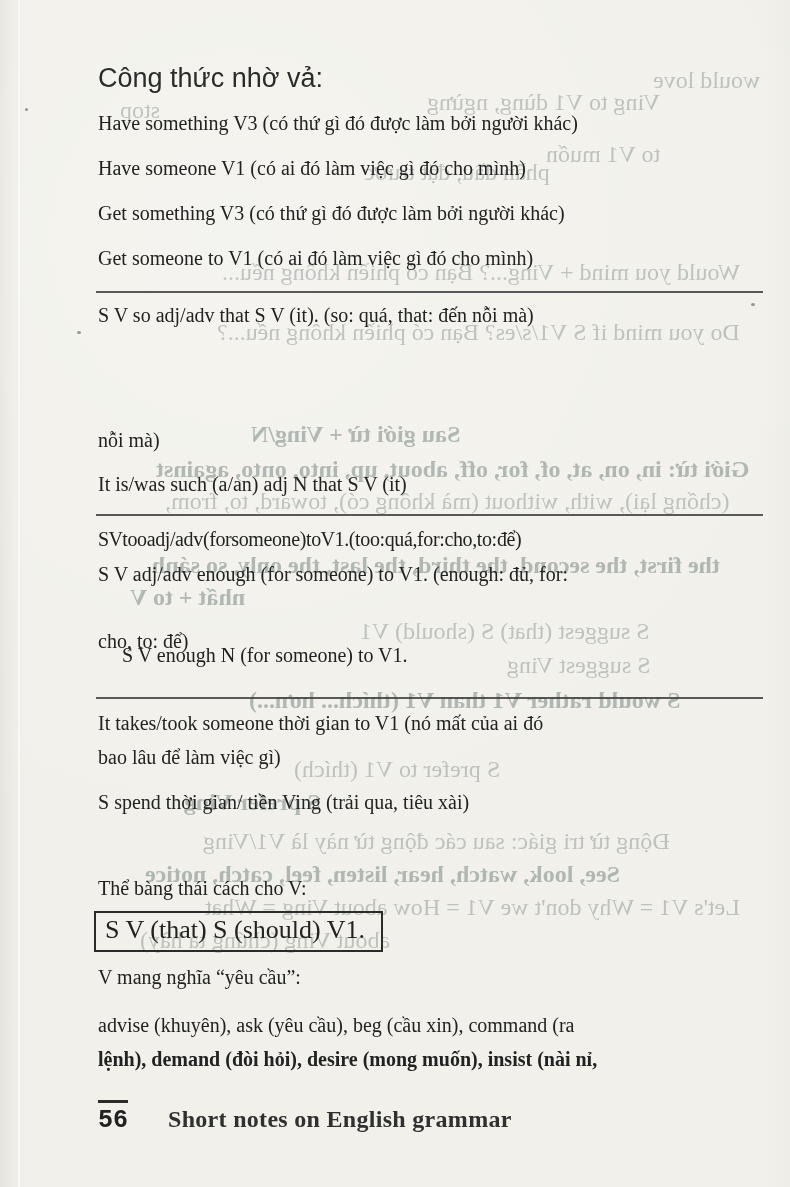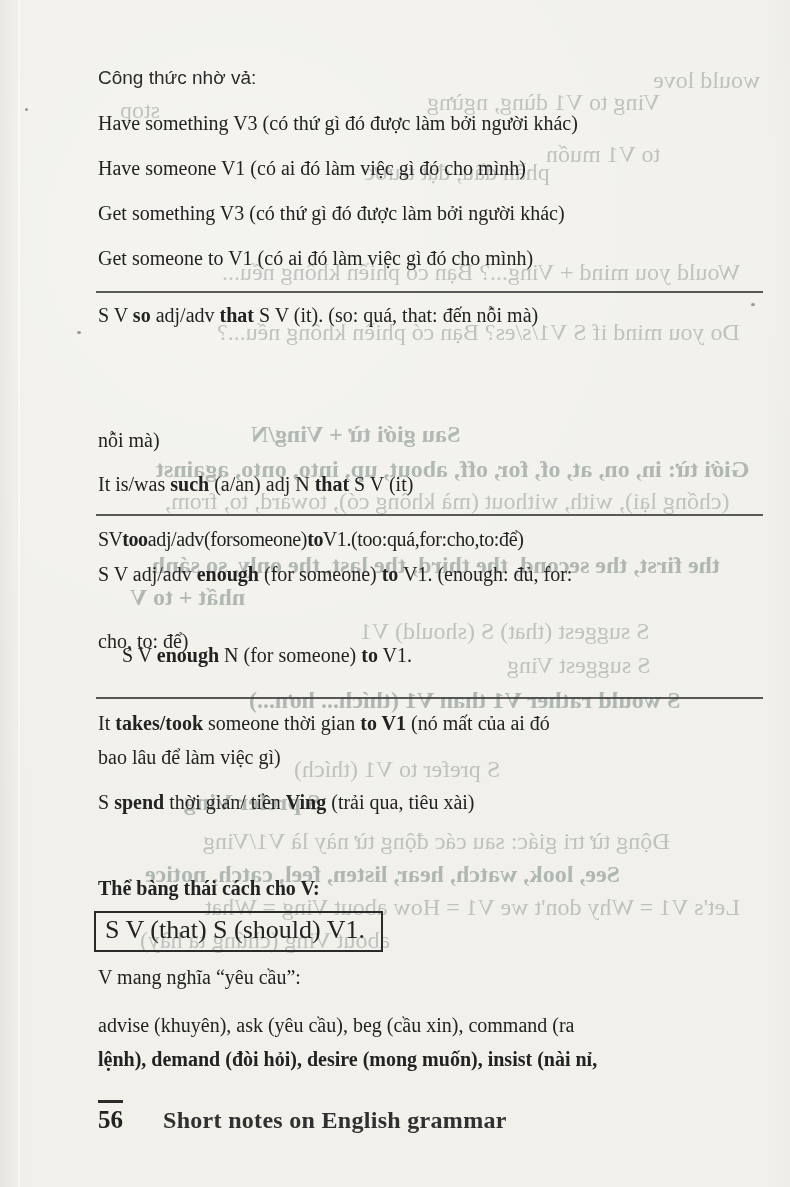--- a/index.html
+++ b/index.html
@@ -13,34 +13,34 @@
     overflow:hidden;
     font-family:"Liberation Serif","DejaVu Serif",serif;
     color:#222;
   }
   .scan-line{position:absolute;left:18px;top:0;bottom:0;width:2px;background:rgba(255,255,255,.55);}
   .speck{position:absolute;background:#4a4a4a;border-radius:50%;opacity:.55;}
   .line{
     position:absolute;left:98px;right:26px;
     margin:0;font-size:20px;line-height:32px;white-space:nowrap;
   }
-  .line .bold{font-weight:700;}
-  .sans{font-family:"Liberation Sans","DejaVu Sans",sans-serif;font-size:19px;color:#2b2b2b;}
+  .line .bold{font-weight:400;}
+  .sans{font-family:"Liberation Sans","DejaVu Sans",sans-serif;font-size:27px;color:#2b2b2b;}
   .tight{word-spacing:-4.5px;letter-spacing:-0.4px;}
   .rule{position:absolute;left:96px;width:667px;height:0;border-top:2px solid #3d3d3d;opacity:.85;}
   .boxed{
     position:absolute;left:94px;margin:0;
     border:2px solid #2a2a2a;
     padding:2px 16px 5px 9px;
     font-size:26px;line-height:30px;white-space:nowrap;
   }
   .footer{position:absolute;left:98px;top:1100px;display:flex;align-items:baseline;gap:40px;}
   .pagenum{
     font-weight:700;font-size:25px;color:#222;
-    border-top:3px solid #2c2c2c;padding-top:3px;
+    border-top:3px solid #2c2c2c;padding-top:3px;font-family:Liberation Mono, monospace;
   }
   .booktitle{font-weight:700;font-size:24px;color:#303030;letter-spacing:.3px;}
   .ghost{
     position:absolute;margin:0;
     font-size:24px;line-height:28px;white-space:nowrap;
     color:rgba(104,119,117,.38);
     transform:scaleX(-1);
     filter:blur(.6px);
     pointer-events:none;
   }

